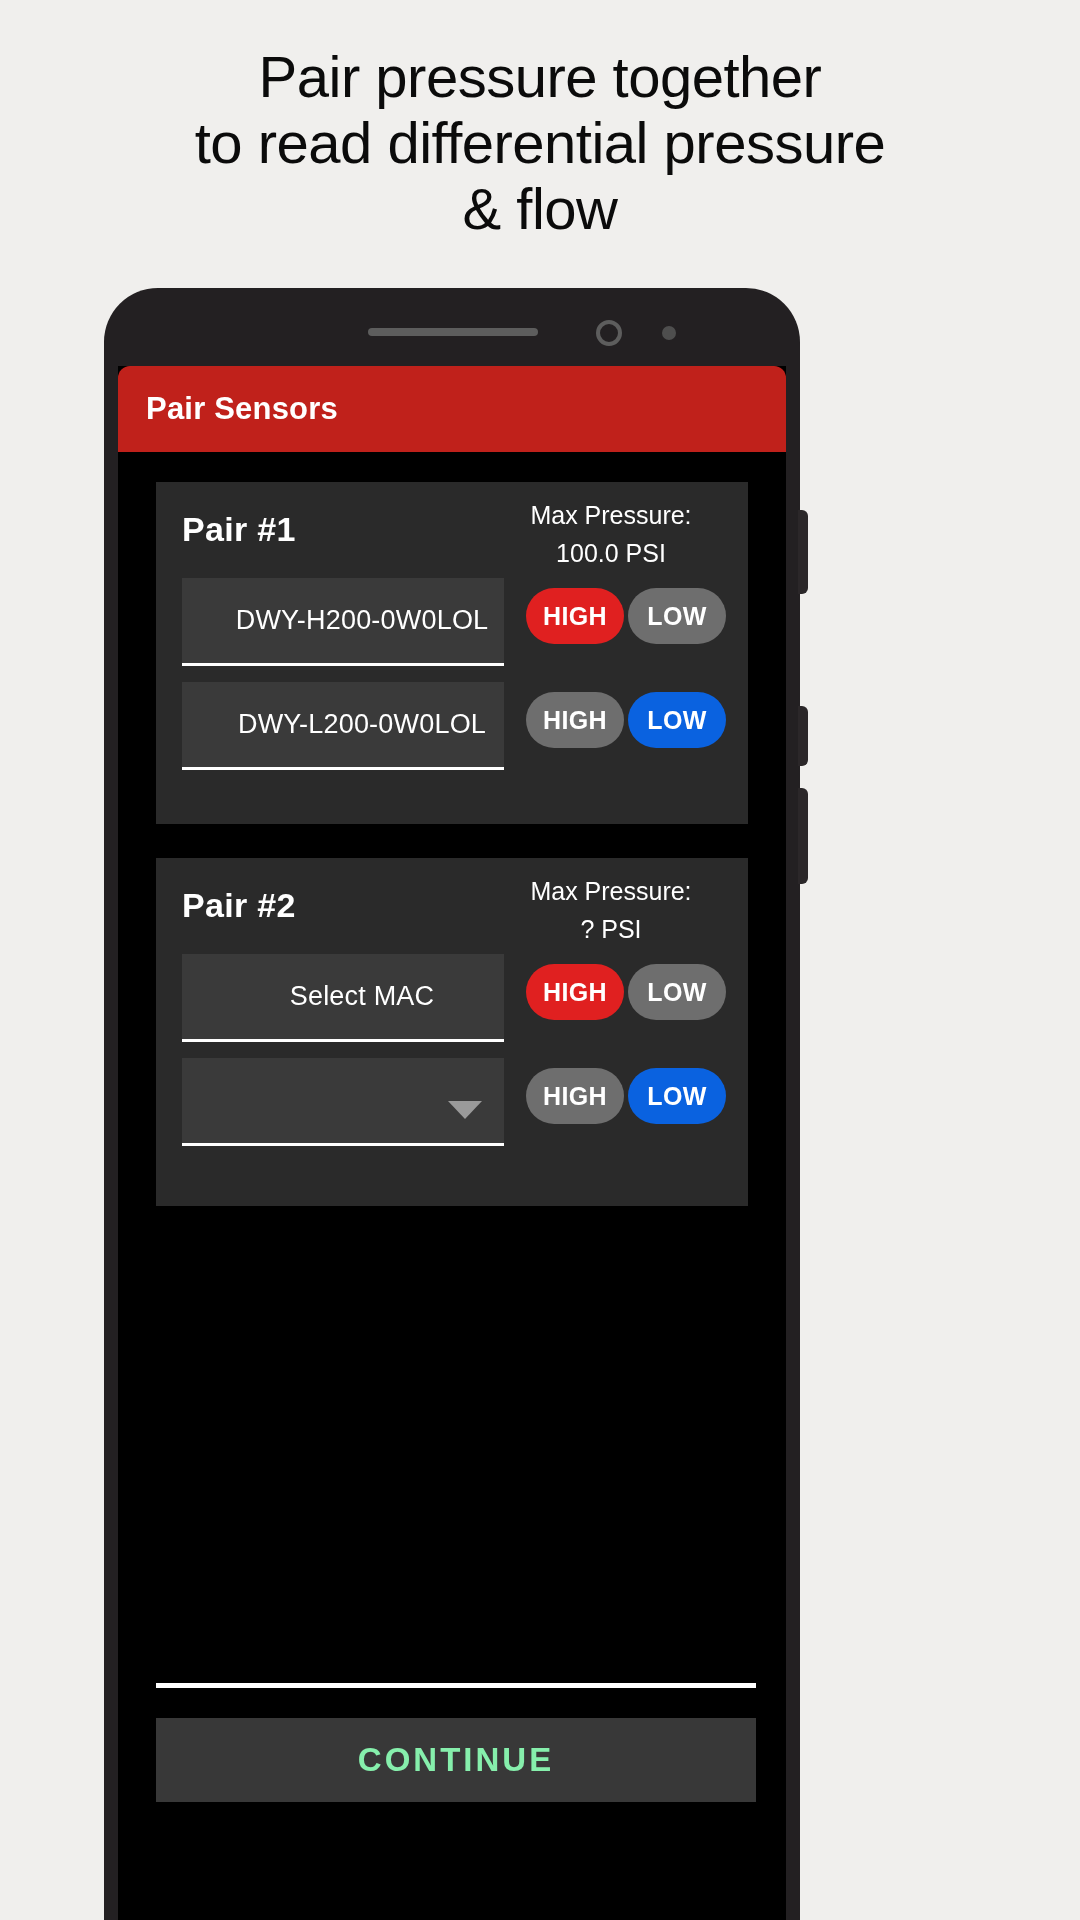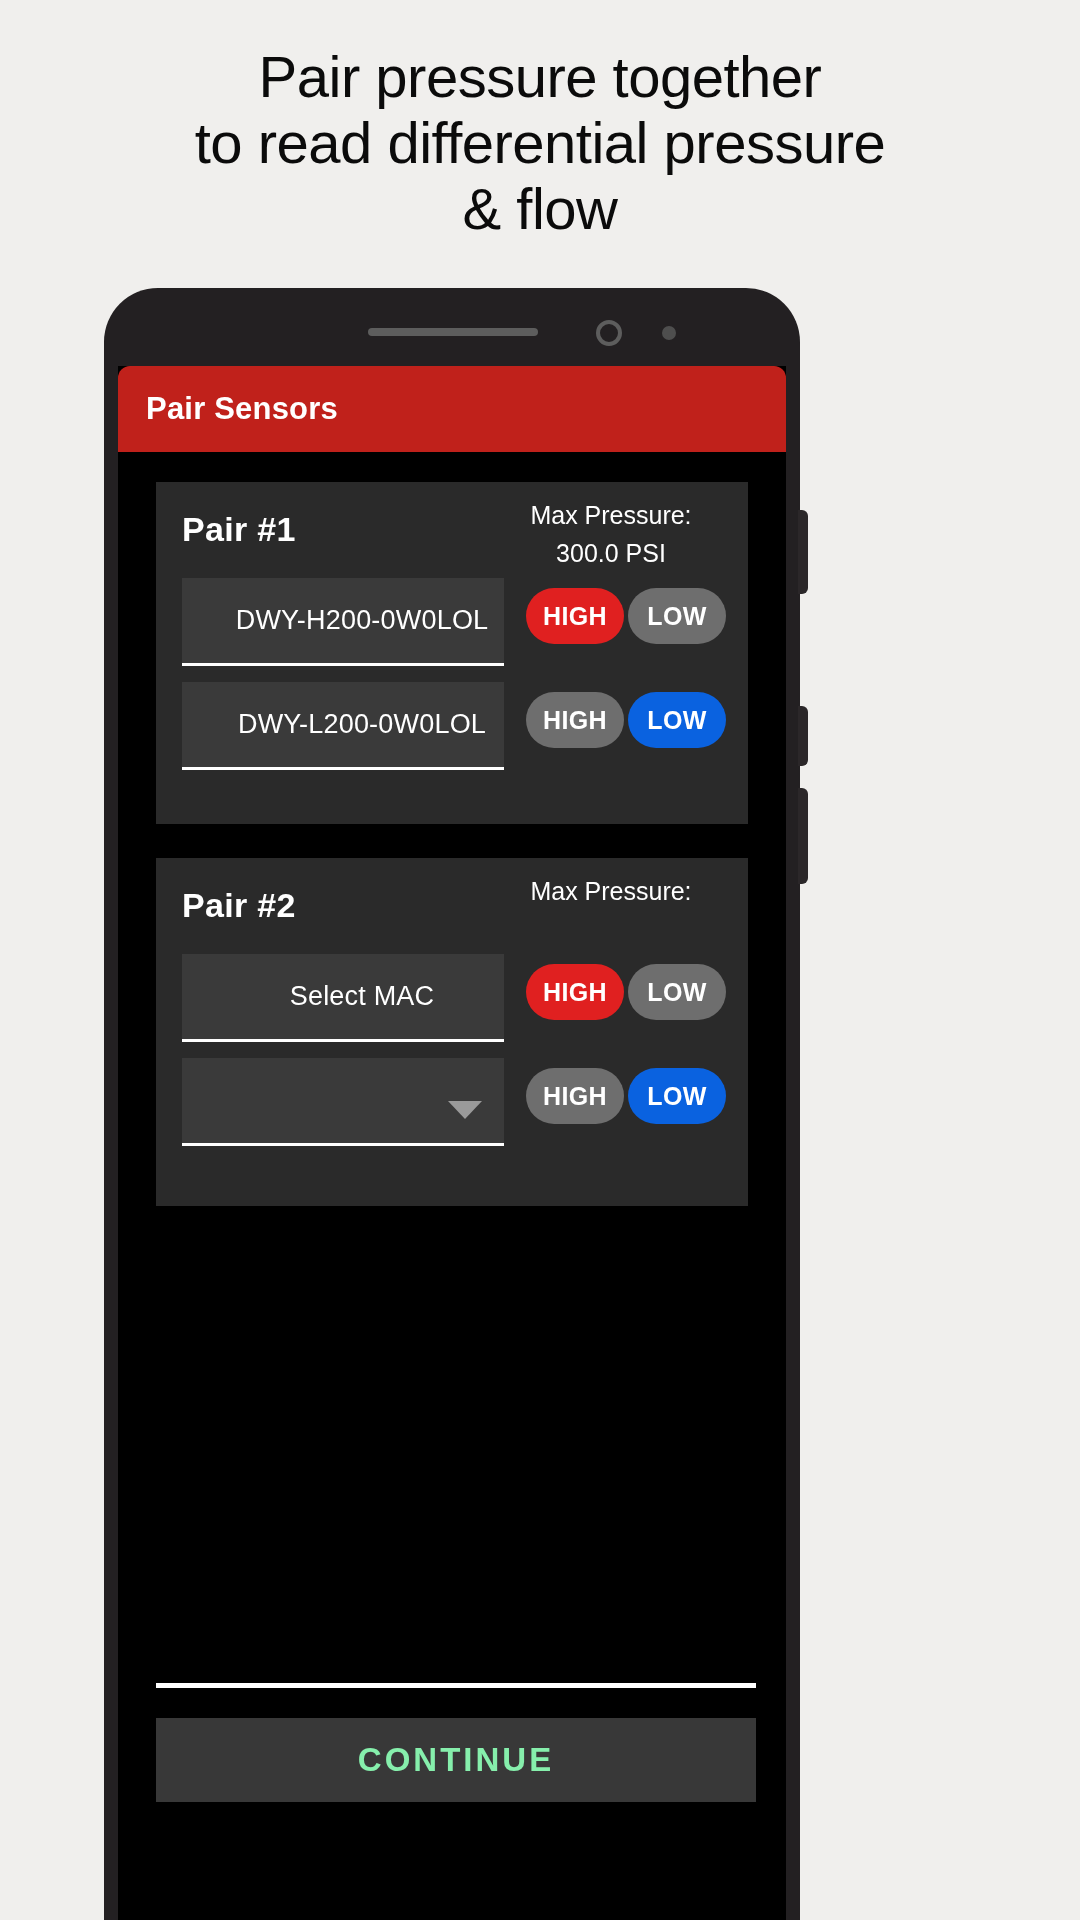--- a/index.html
+++ b/index.html
@@ -165,21 +165,21 @@
       <div class="appbar-title">Pair Sensors</div>
     </div>
 
     <div class="content">
 
       <div class="card c1">
         <div class="card-head">
           <div class="pair-title">Pair #1</div>
           <div class="maxp">
             <div class="maxp-label">Max Pressure:</div>
-            <div class="maxp-value">300.0  PSI</div>
+            <div class="maxp-value">100.0  PSI</div>
           </div>
         </div>
 
         <div class="row">
           <div class="field">
             <span class="field-text">DWY-H200-0W0LOL</span>
           </div>
           <div class="toggles">
             <div class="pill red">HIGH</div>
             <div class="pill grey">LOW</div>
@@ -195,20 +195,21 @@
             <div class="pill blue">LOW</div>
           </div>
         </div>
       </div>
 
       <div class="card c2">
         <div class="card-head">
           <div class="pair-title">Pair #2</div>
           <div class="maxp">
             <div class="maxp-label">Max Pressure:</div>
+            <div class="maxp-value">?  PSI</div>
           </div>
         </div>
 
         <div class="row">
           <div class="field">
             <span class="field-text">Select MAC</span>
           </div>
           <div class="toggles">
             <div class="pill red">HIGH</div>
             <div class="pill grey">LOW</div>

